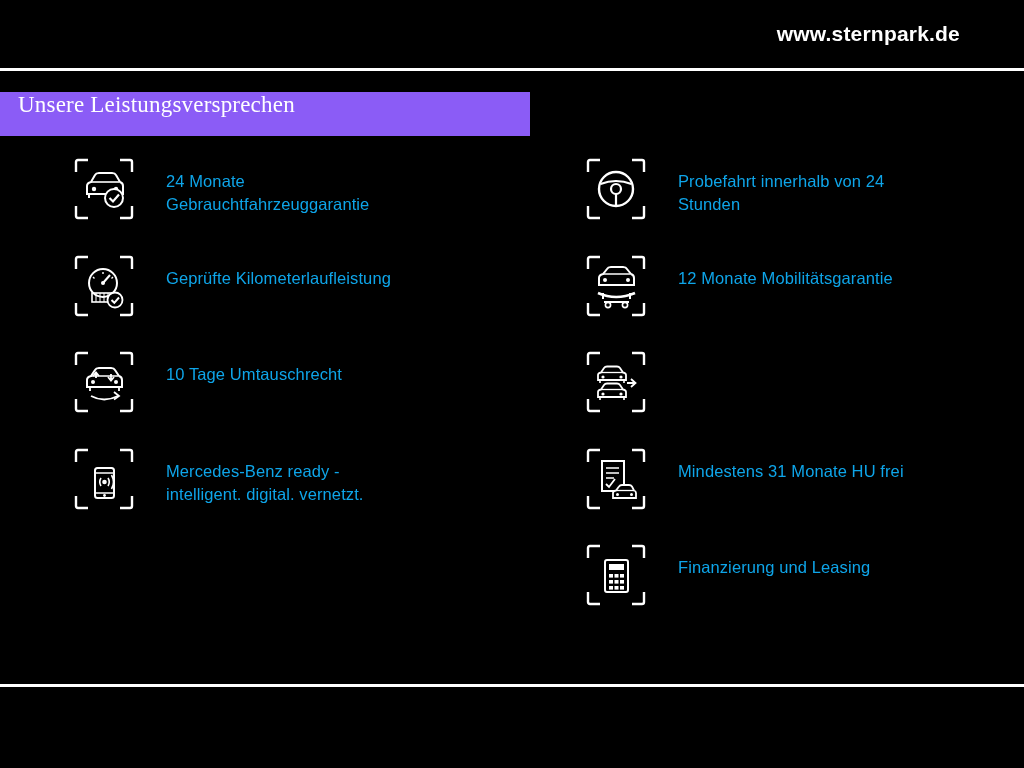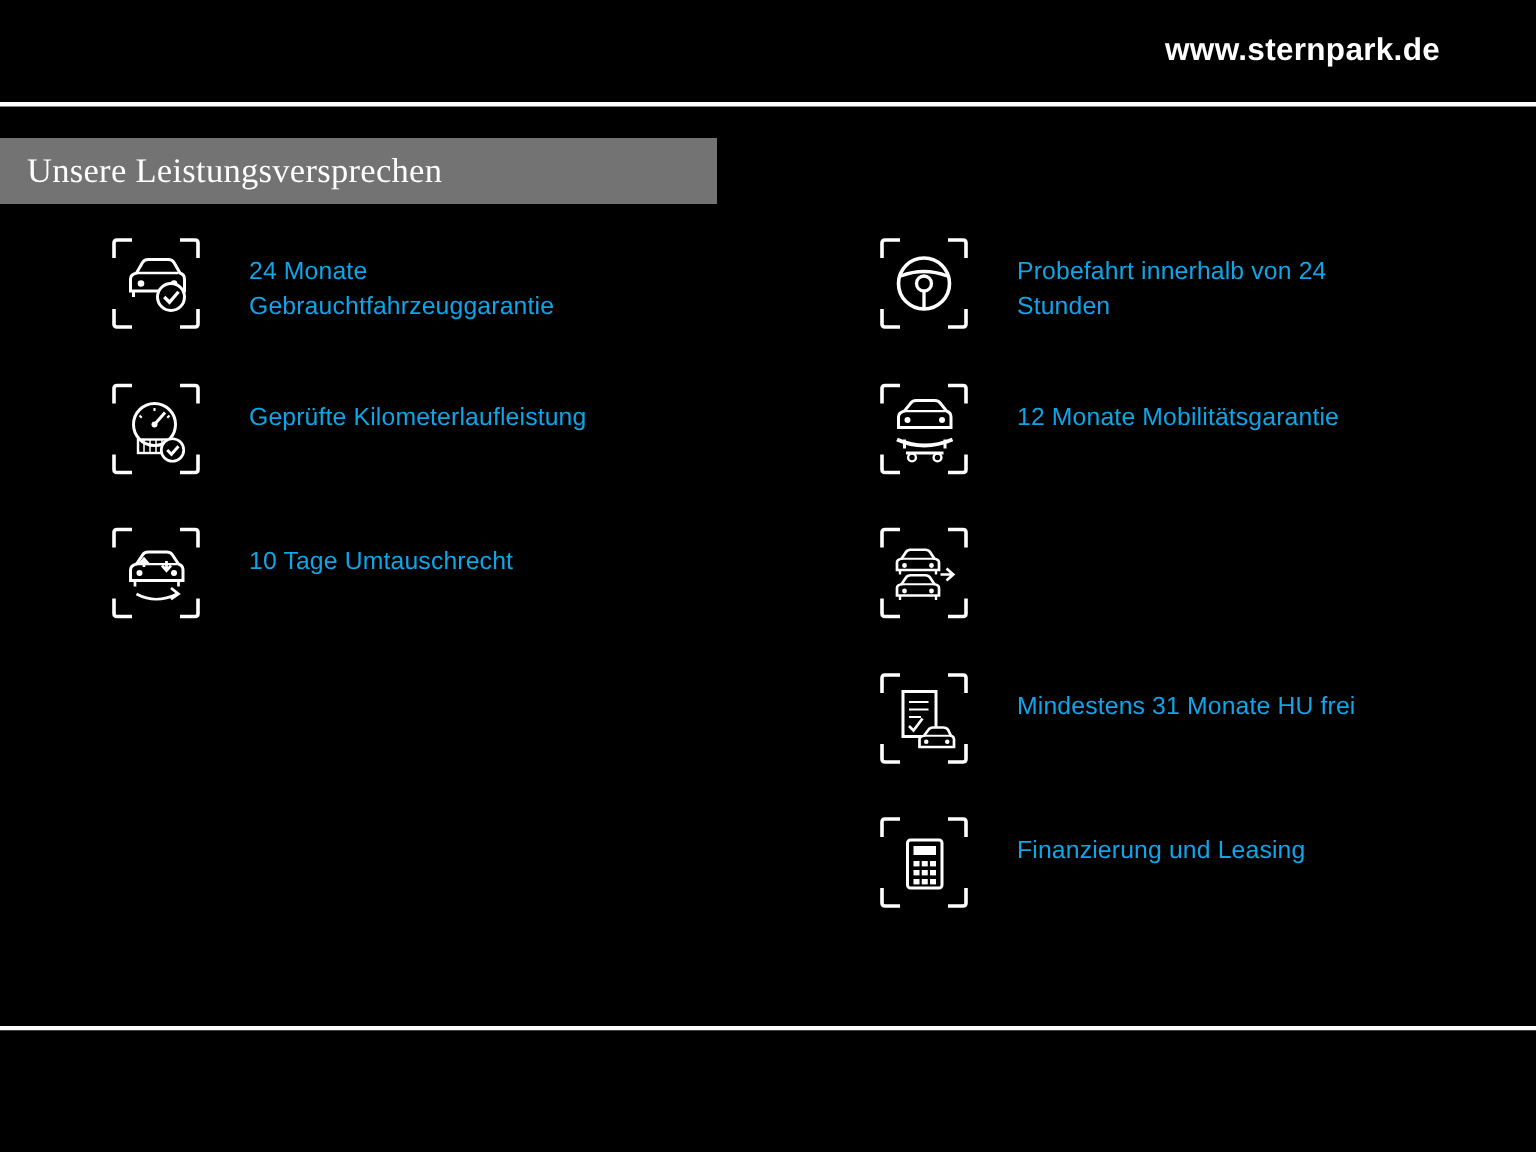--- a/index.html
+++ b/index.html
@@ -37,24 +37,24 @@
     position: absolute;
     top: 68px; left: 0;
     width: 1024px; height: 3px;
     background: #ffffff;
   }
 
   
   .title-banner {
     position: absolute;
     top: 92px; left: 0;
-    width: 478px; height: 44px;
-    background: #737373;
-    display: flex;
-    align-items: center;
+    width: 530px; height: 44px;
+    background: #8b5cf6;
+    display: flex;
+    align-items: flex-start;
     padding-left: 18px;
   }
   .title-banner-text {
     font-family: "Liberation Serif", serif;
     font-size: 23px;
     color: #ffffff;
     letter-spacing: 0.2px;
   }
 
   
@@ -181,20 +181,38 @@
             <path d="M40 41 L45 45 L40 48.5" fill="none" stroke="#fff" stroke-width="1.8"></path>
           </svg>
         </div>
         <div class="feature-label">
           <span>10 Tage Umtauschrecht</span>
           <span class="l2"></span>
         </div>
       </div>
 
 
+      <div class="feature">
+        <div class="feature-icon">
+          <svg width="60" height="62" viewBox="0 0 60 62">
+            <path d="M2 14 L2 4 Q2 2 4 2 L14 2 M46 2 L56 2 Q58 2 58 4 L58 14 M58 48 L58 58 Q58 60 56 60 L46 60 M14 60 L4 60 Q2 60 2 58 L2 48" fill="none" stroke="#fff" stroke-width="2.4"></path>
+            <rect x="21" y="20" width="19" height="30" rx="2.5" fill="none" stroke="#fff" stroke-width="2"></rect>
+            <path d="M21 25 L40 25 M21 45 L40 45" stroke="#fff" stroke-width="1.4"></path>
+            <circle cx="30.5" cy="47.5" r="1.4" fill="#fff"></circle>
+            <circle cx="30.5" cy="34" r="2.3" fill="#fff"></circle>
+            <path d="M34 30 Q36.5 34 34 38" fill="none" stroke="#fff" stroke-width="1.6"></path>
+            <path d="M37.5 27 Q41.5 34 37.5 41" fill="none" stroke="#fff" stroke-width="1.6"></path>
+            <path d="M27 30 Q24.5 34 27 38" fill="none" stroke="#fff" stroke-width="1.6"></path>
+          </svg>
+        </div>
+        <div class="feature-label">
+          <span>Mercedes-Benz ready -</span>
+          <span class="l2">intelligent. digital. vernetzt.</span>
+        </div>
+      </div>
 
     </div>
 
     <div class="column col-right">
 
       <div class="feature">
         <div class="feature-icon">
           <svg width="60" height="62" viewBox="0 0 60 62">
             <path d="M2 14 L2 4 Q2 2 4 2 L14 2 M46 2 L56 2 Q58 2 58 4 L58 14 M58 48 L58 58 Q58 60 56 60 L46 60 M14 60 L4 60 Q2 60 2 58 L2 48" fill="none" stroke="#fff" stroke-width="2.4"></path>
             <circle cx="30" cy="31" r="17" fill="none" stroke="#fff" stroke-width="2.4"></circle>

